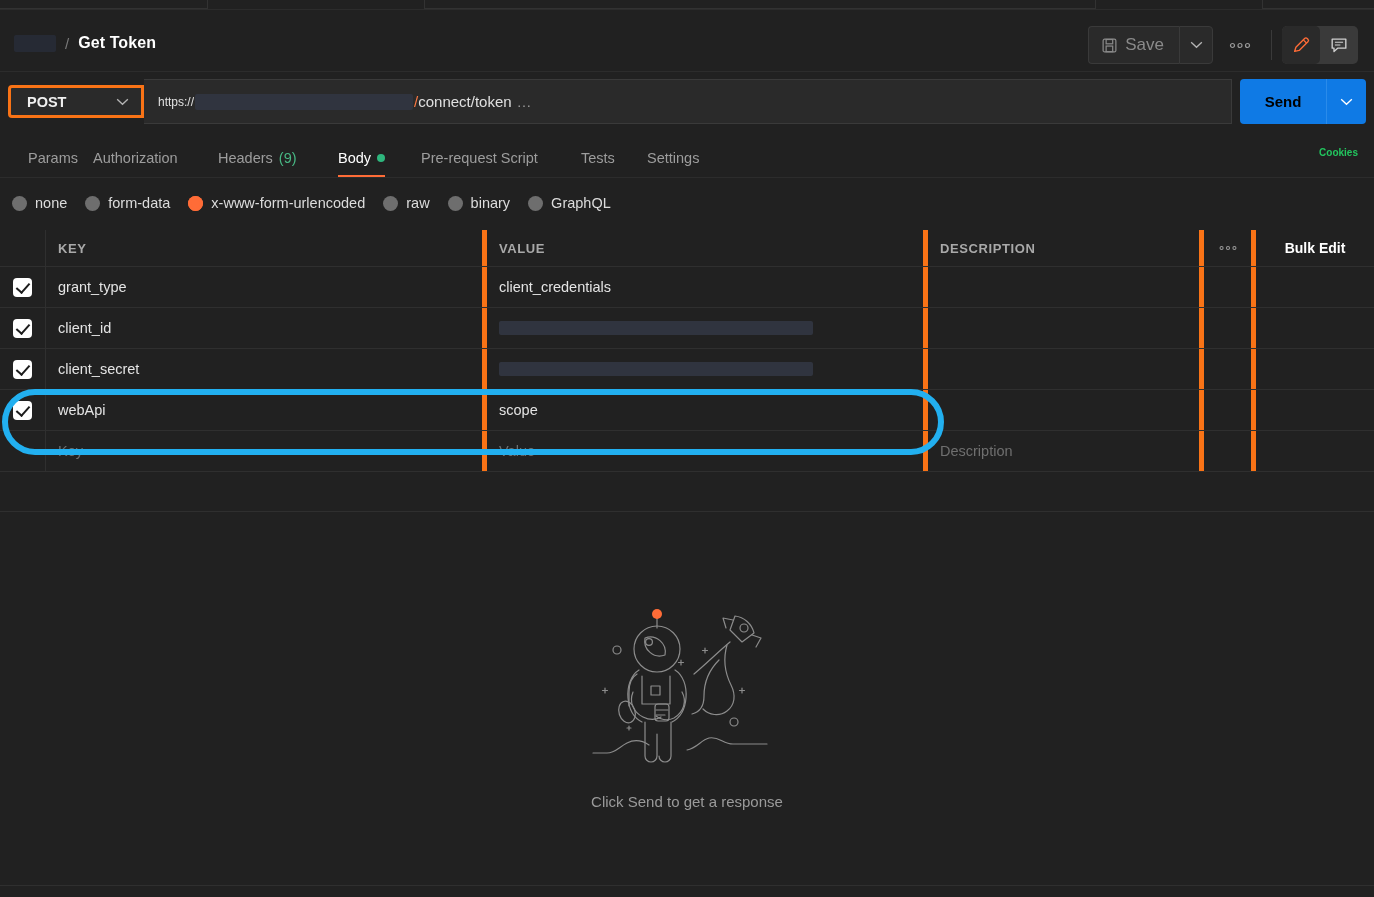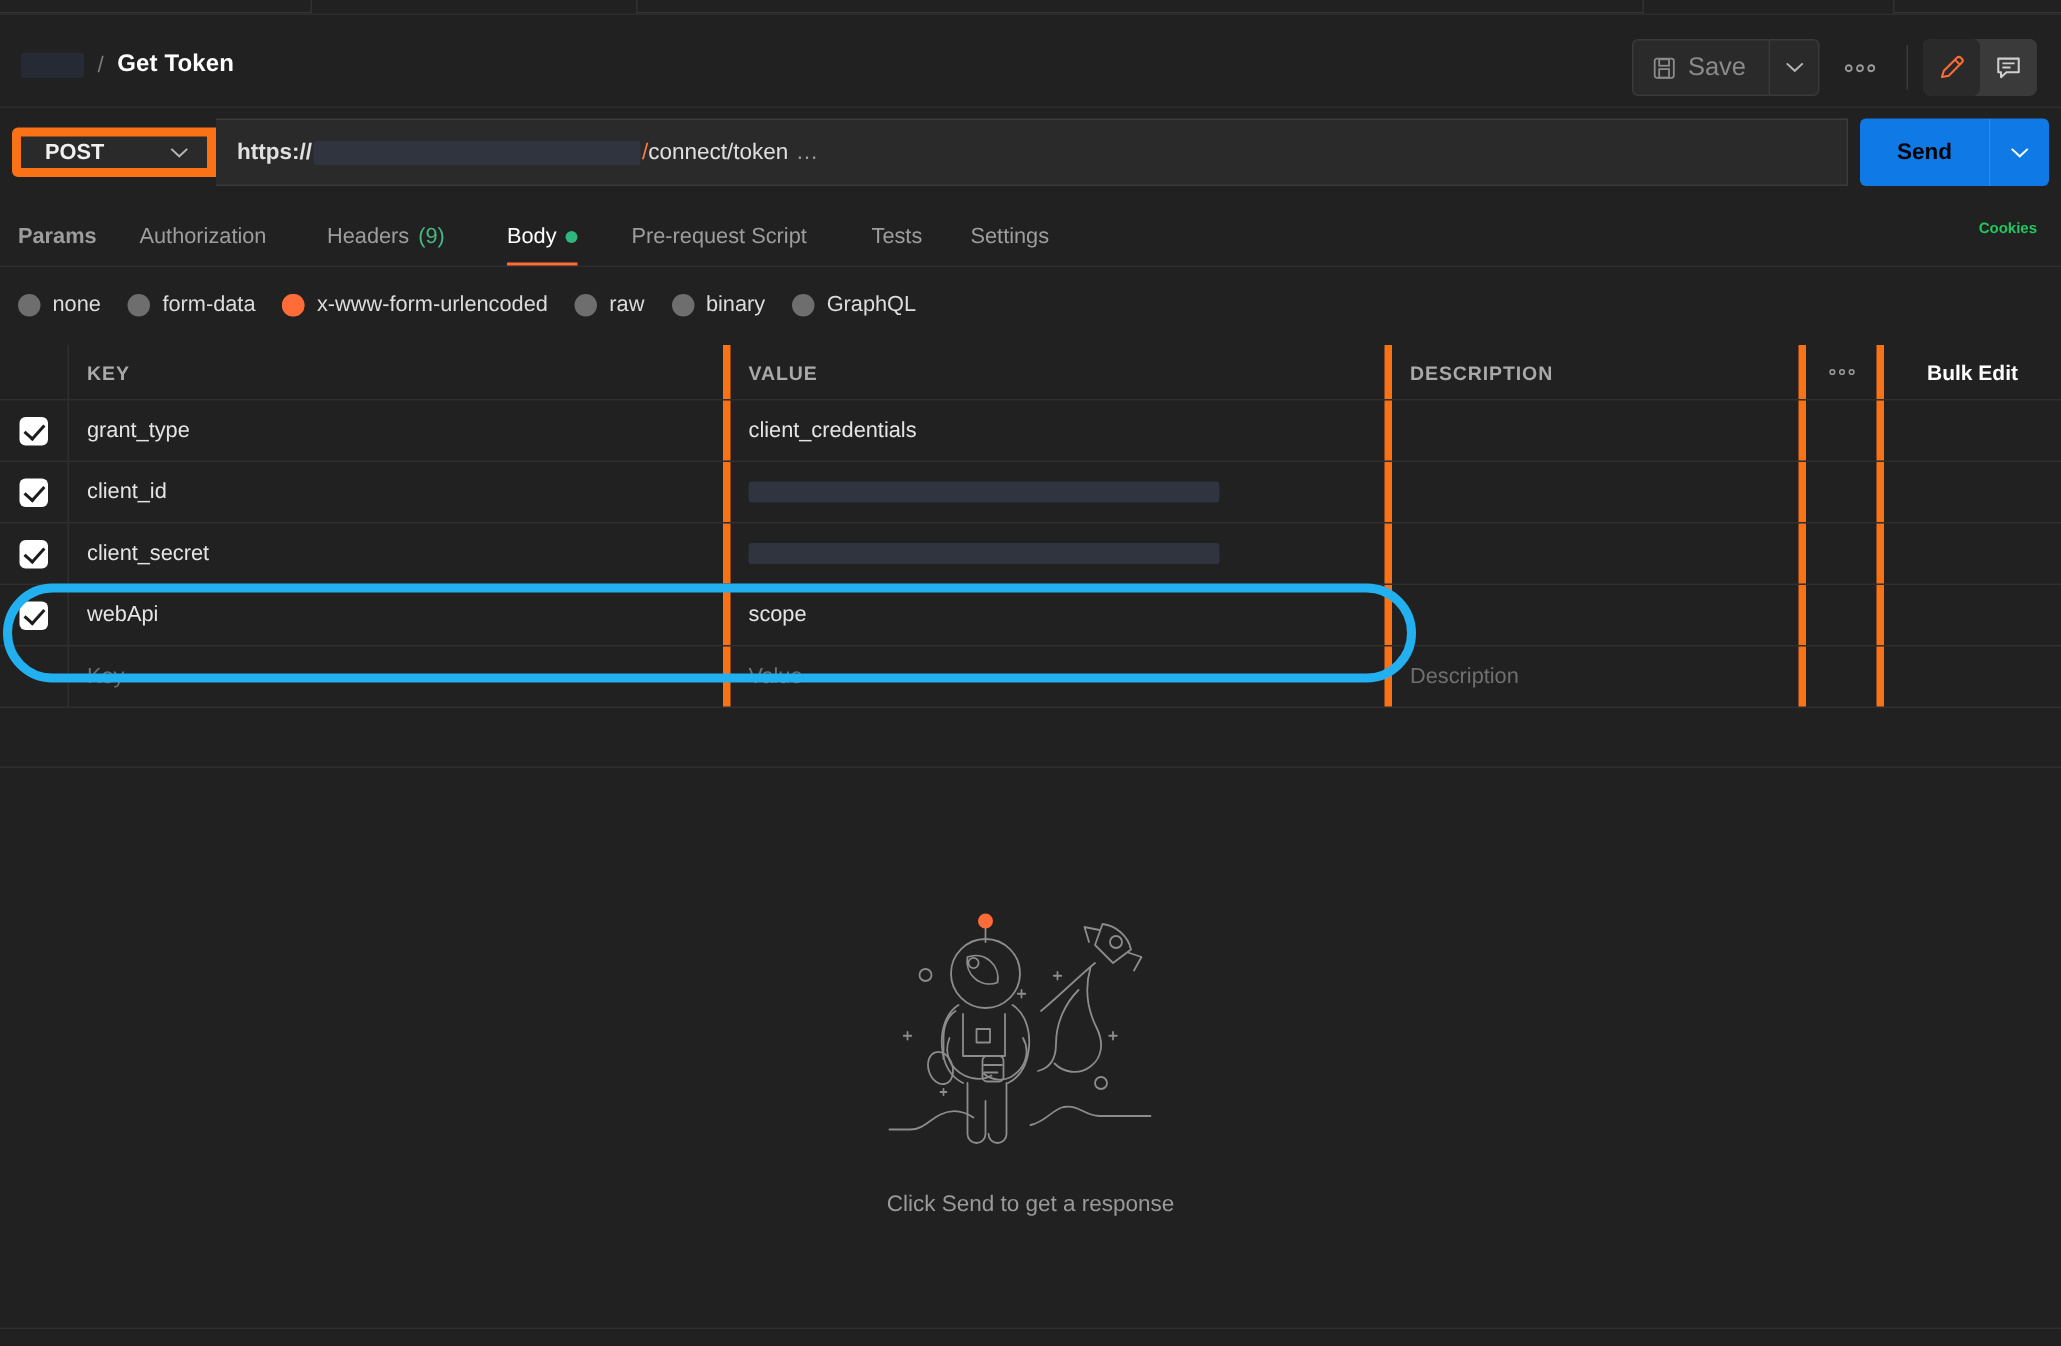--- a/index.html
+++ b/index.html
@@ -32,26 +32,26 @@
                 border-radius: 0 4px 4px 0; display: flex; align-items: center; justify-content: center; }
   .dots-btn { width: 42px; height: 38px; display: flex; align-items: center; justify-content: center;
               color: #9a9a9a; letter-spacing: 1px; font-size: 12px; margin-left: 6px; }
   .vdiv { width: 1px; height: 30px; background: #3a3a3a; margin: 0 10px; }
   .icon-group { display: flex; background: #3a3a3a; border-radius: 5px; padding: 0; overflow: hidden; }
   .icon-btn { width: 38px; height: 38px; display: flex; align-items: center; justify-content: center; }
   .icon-btn.active { background: #2a2a2a; border-radius: 5px; }
 
   
   .urlrow { position: absolute; top: 79px; left: 8px; width: 1358px; height: 45px; display: flex; align-items: center; }
-  .method { width: 136px; height: 33px; background: #2a2a2a; border: 6px solid #f97316; border-radius: 4px 0 0 4px;
+  .method { width: 136px; height: 33px; background: #2a2a2a; border: 3px solid #f97316; border-radius: 4px 0 0 4px;
             display: flex; align-items: center; justify-content: space-between; padding: 0 12px 0 16px; }
   .method-label { font-size: 14.5px; font-weight: bold; color: #f0f0f0; }
   .urlbox { flex: 1; height: 45px; background: #2a2a2a; border: 1px solid #3a3a3a; border-left: none;
             display: flex; align-items: center; padding: 0 14px; gap: 0; }
-  .url-scheme { color: #e0e0e0; font-size: 15px; font-weight: bold; }
+  .url-scheme { color: #e0e0e0; font-size: 12px; }
   .redact-url { width: 218px; height: 16px; background: #30343f; border-radius: 2px; margin: 0 1px; }
   .url-slash { color: #ff7a45; font-size: 15px; }
   .url-path { color: #e0e0e0; font-size: 15px; }
   .url-ell { color: #9a9a9a; font-size: 15px; margin-left: 5px; }
   .sendwrap { display: flex; margin-left: 8px; }
   .send-btn { width: 86px; height: 45px; background: #0f7ae5; color: #000000; font-size: 15px; font-weight: bold;
               display: flex; align-items: center; justify-content: center; border-radius: 4px 0 0 4px; }
   .send-caret { width: 40px; height: 45px; background: #0f7ae5; border-radius: 0 4px 4px 0;
                 display: flex; align-items: center; justify-content: center; border-left: 1px solid #2a8bea; }
 
@@ -180,21 +180,21 @@
       <div class="send-btn">Send</div>
       <div class="send-caret">
         <svg width="13" height="8" viewBox="0 0 14 9">
           <path d="M1 1.4 L7 7 L13 1.4" fill="none" stroke="#ffffff" stroke-width="1.5"></path>
         </svg>
       </div>
     </div>
   </div>
 
   <div class="reqtabs">
-    <div class="rtab" style="left:12px;font-weight:bold;">
+    <div class="rtab" style="left:28px;">
         <span>Params</span>
       </div>
     <div class="rtab" style="left:93px;">
         <span>Authorization</span>
       </div>
     <div class="rtab" style="left:218px;justify-content:flex-end;">
       <span>Headers</span>
       <span class="count-badge">(9)</span>
     </div>
     <div class="rtab active" style="left:338px;">

